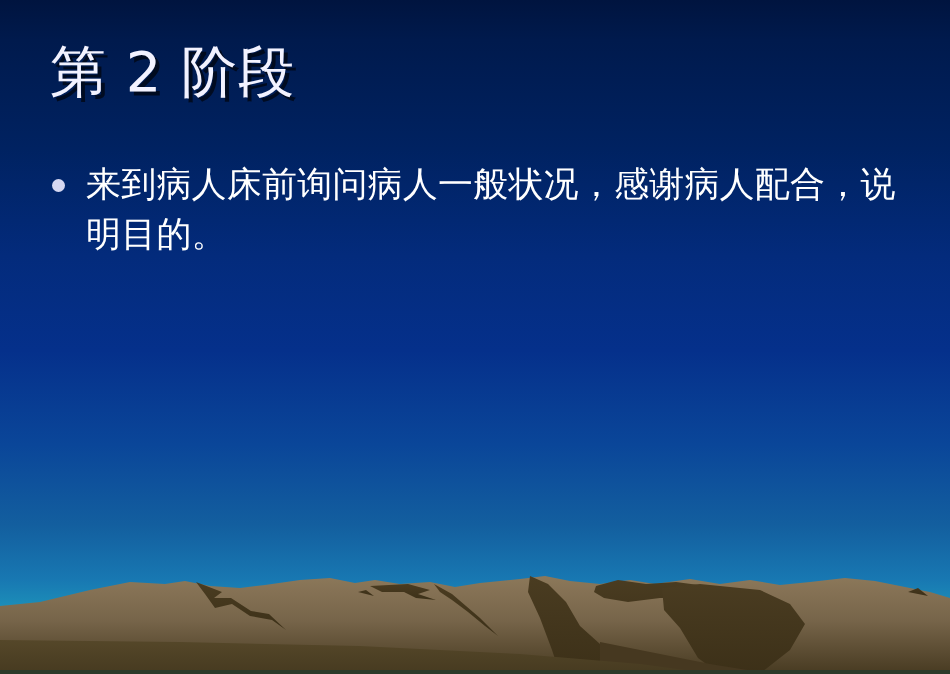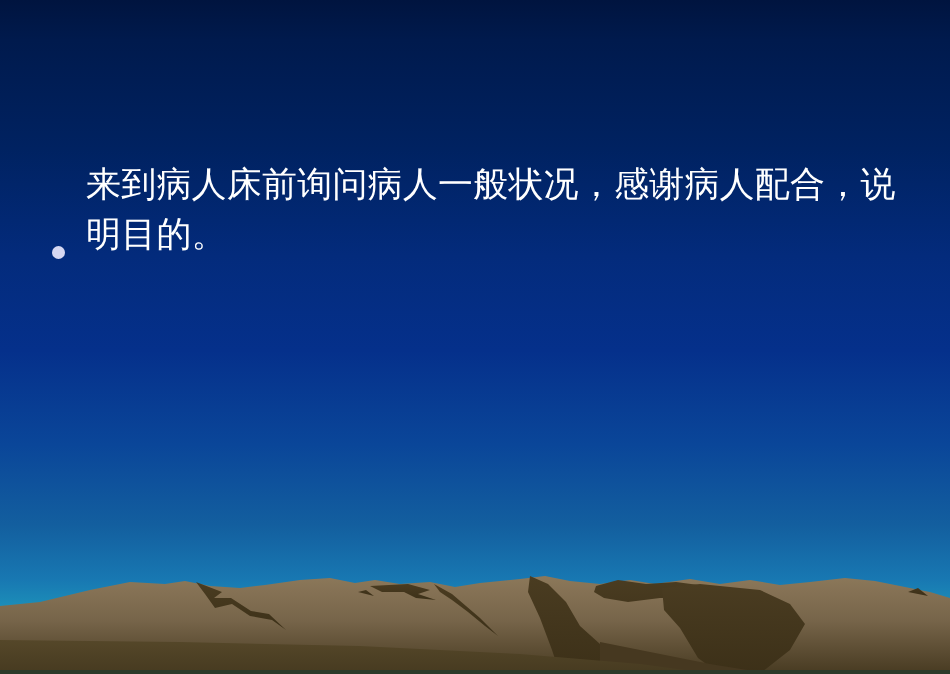--- a/index.html
+++ b/index.html
@@ -48,21 +48,21 @@
 
   
   #body-block {
     position: absolute;
     left: 52px;
     top: 160px;
     width: 862px;
   }
   .bullet-row {
     display: flex;
-    align-items: flex-end;
+    align-items: flex-start;
   }
   .bullet-marker {
     flex: 0 0 auto;
     width: 13px;
     height: 13px;
     border-radius: 50%;
     background: #d6d8f2;
     margin-top: 19px;
     margin-right: 21px;
   }
@@ -86,20 +86,21 @@
     display: block;
     width: 950px;
     height: 120px;
   }
 </style>
 </head>
 <body>
 
 <div id="slide">
 
+  <div id="title">第 2 阶段</div>
 
   <div id="body-block">
     <div class="bullet-row">
       <span class="bullet-marker"></span>
       <span class="bullet-text">来到病人床前询问病人一般状况，感谢病人配合，说明目的。</span>
     </div>
   </div>
 
   <div id="landscape">
     <svg viewBox="0 0 950 120" preserveAspectRatio="none">

